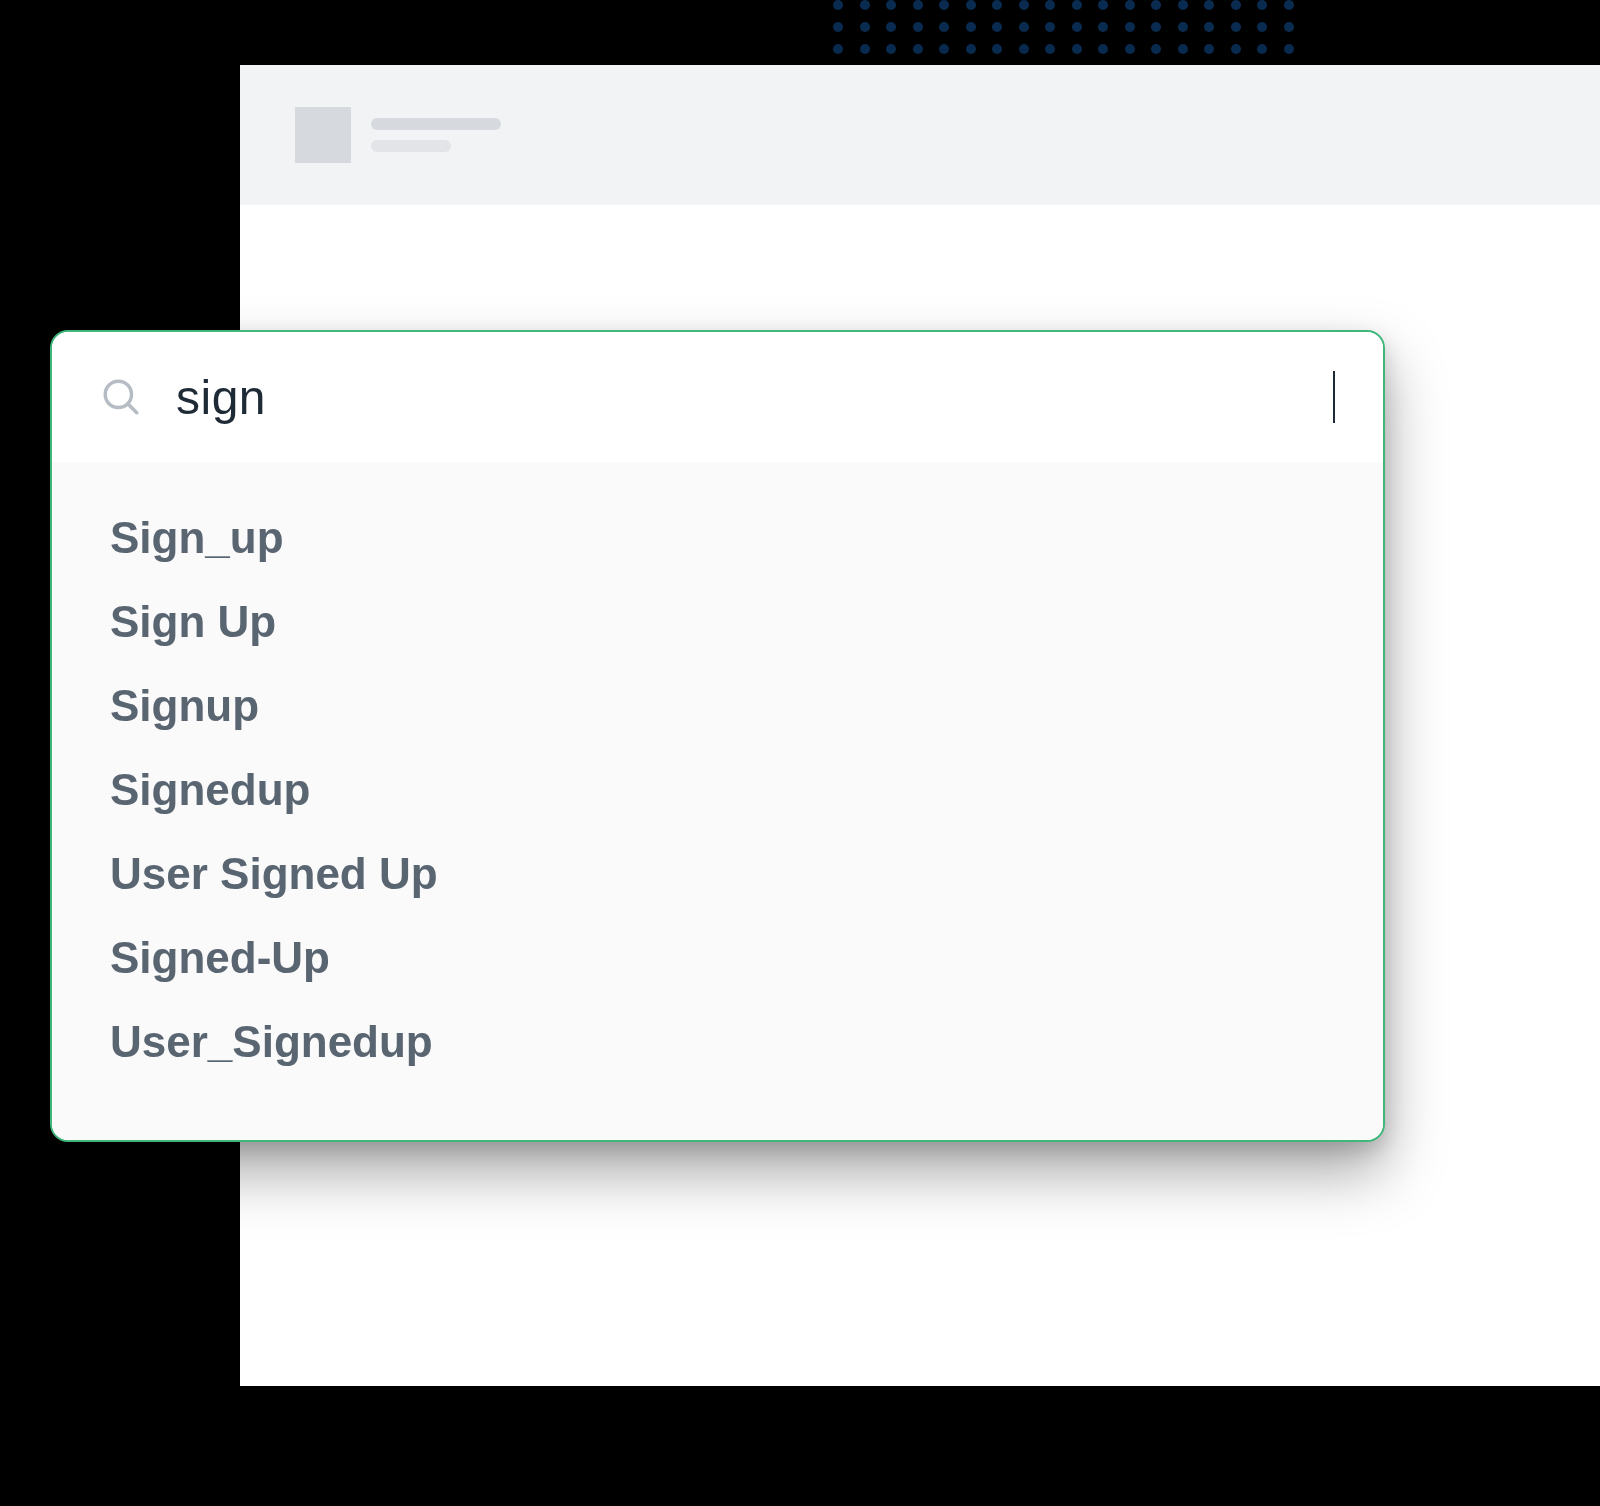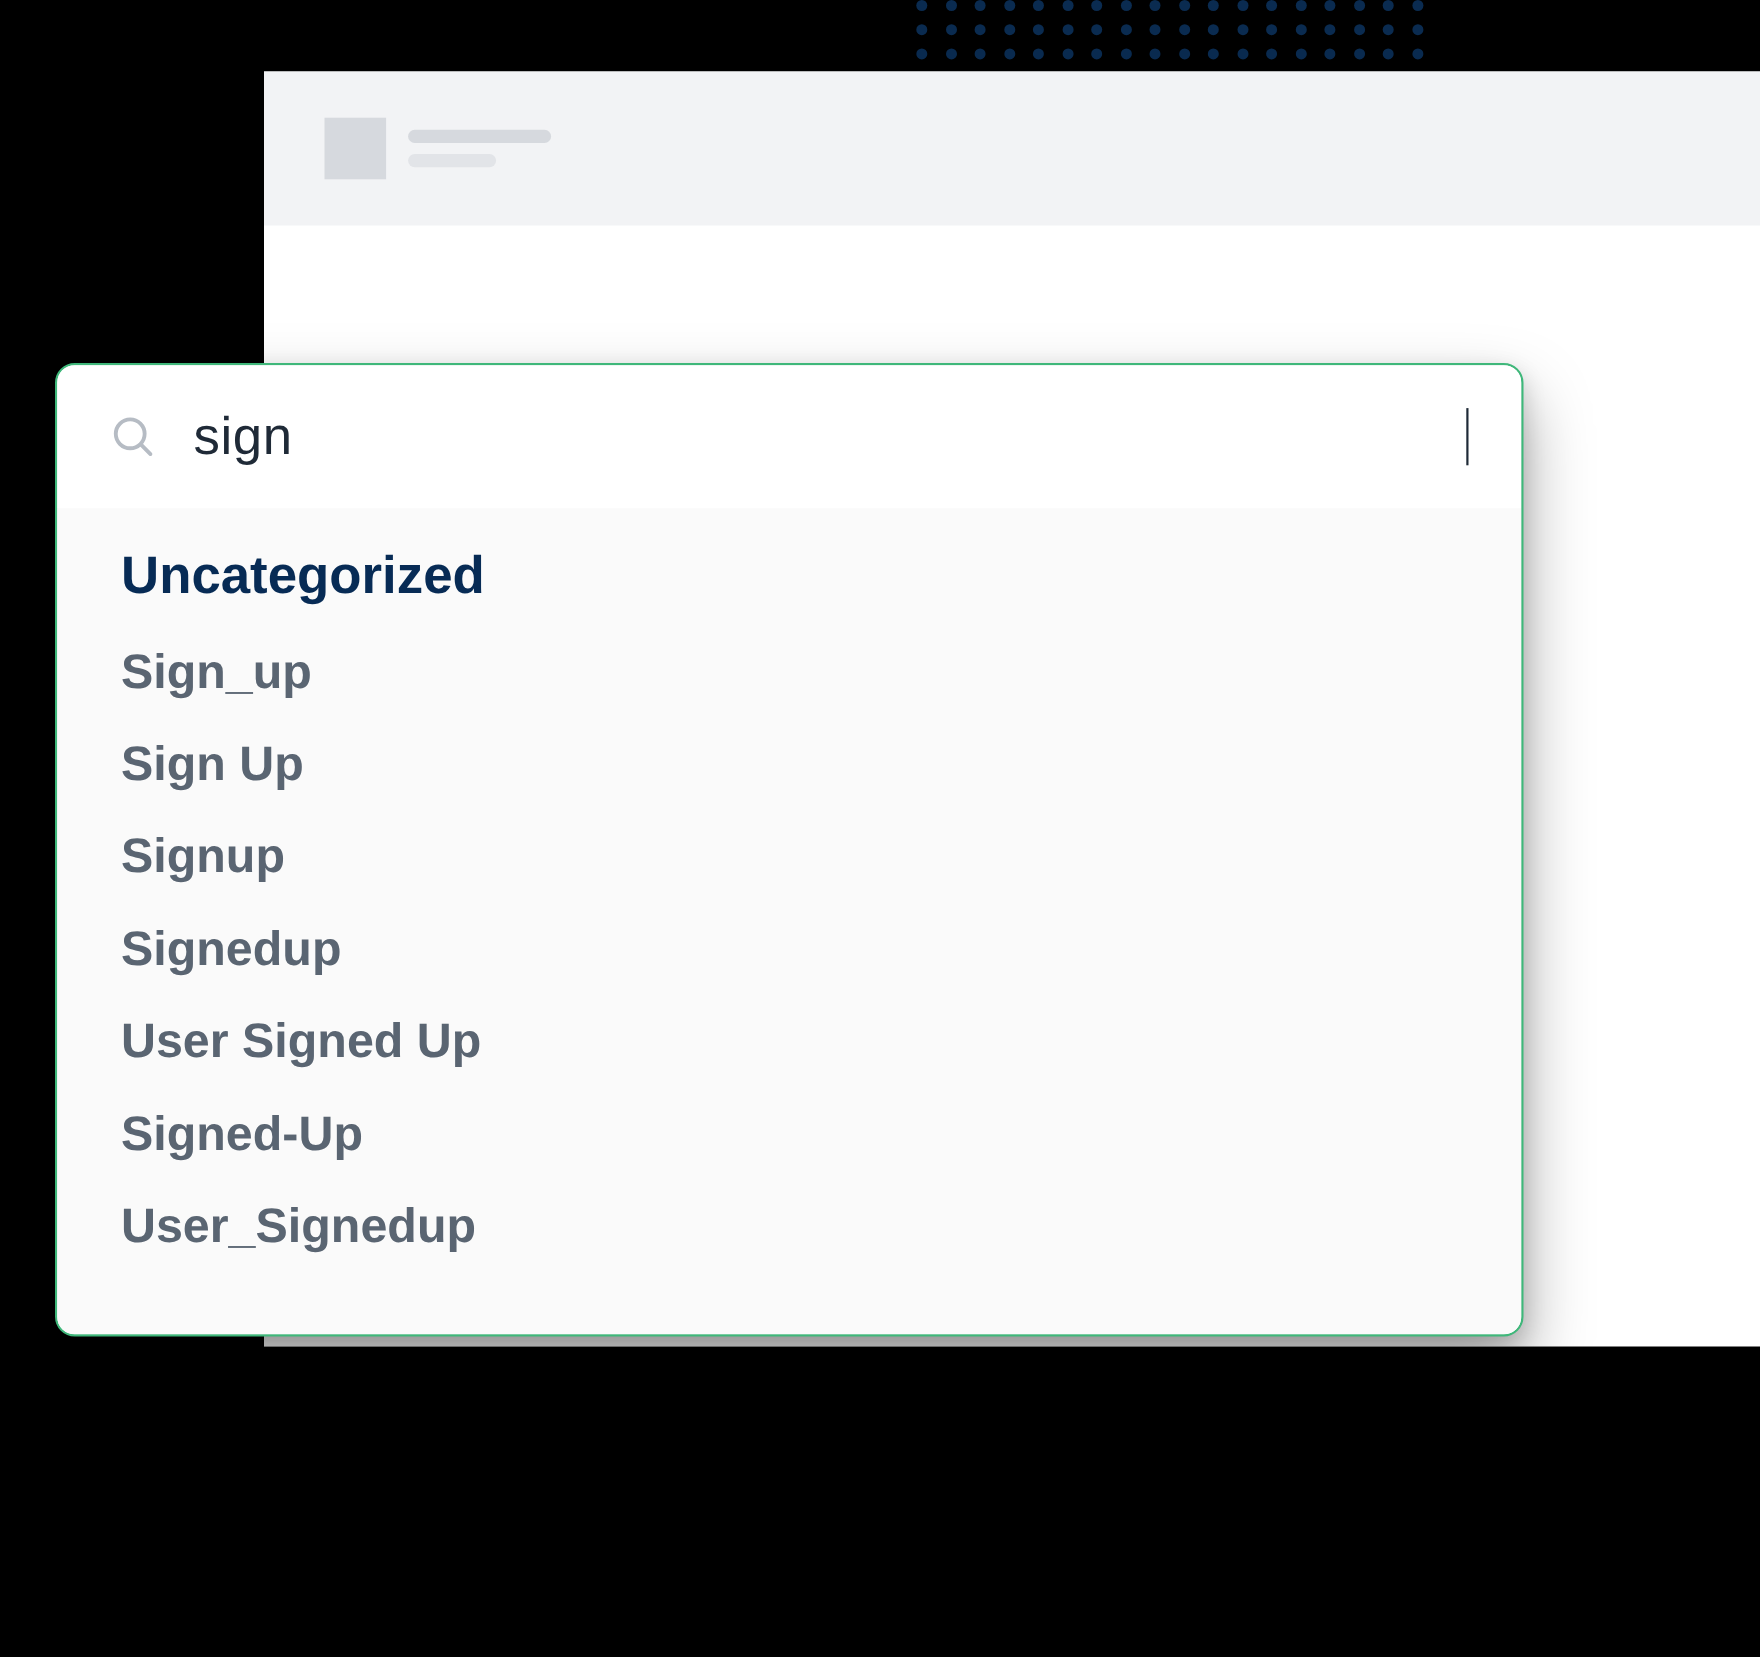--- a/index.html
+++ b/index.html
@@ -1,17 +1,17 @@
 <!DOCTYPE html>
 <html><head>
 <meta charset="utf-8">
 <style>
   * { box-sizing: border-box; margin: 0; padding: 0; }
   html, body { width: 1600px; height: 1506px; background: #000; font-family: -apple-system, BlinkMacSystemFont, "Segoe UI", Helvetica, Arial, sans-serif; }
-  .stage { position: relative; width: 1600px; height: 1224px; overflow: hidden; }
+  .stage { position: relative; width: 1600px; height: 1386px; overflow: hidden; }
 
   
   .dot-grid { position: absolute; top: 0; left: 833px; width: 470px; }
   .dot-grid .row { display: flex; gap: 16.5px; margin-bottom: 12px; }
   .dot-grid .row .dot { width: 10px; height: 10px; border-radius: 50%; }
   .c-navy { background: #0a2b50; }
   .c-blue { background: #6b9bd1; }
 
   .ring { position: absolute; left: 1110px; top: 1420px; width: 170px; height: 170px; border: 22px solid #0a2b50; border-radius: 50%; }
 
@@ -221,21 +221,20 @@
           <circle cx="10.5" cy="10.5" r="7.5"></circle>
           <line x1="21" y1="21" x2="16" y2="16"></line>
         </svg>
       </span>
       <div style="display:flex;align-items:center;flex:1;">
         <span class="search-input">sign</span>
         <span class="caret"></span>
       </div>
     </div>
     <div class="results">
-      <div class="heading">Uncategorized</div>
       <div class="item">Sign_up</div>
       <div class="item">Sign Up</div>
       <div class="item">Signup</div>
       <div class="item">Signedup</div>
       <div class="item">User Signed Up</div>
       <div class="item">Signed-Up</div>
       <div class="item">User_Signedup</div>
     </div>
   </div>
 

